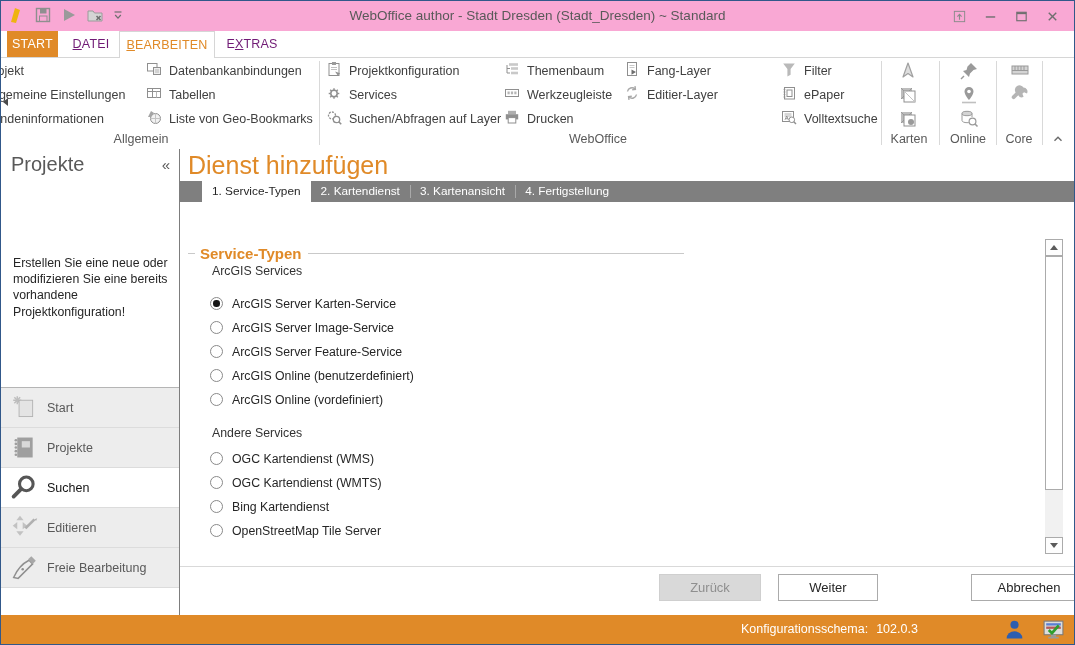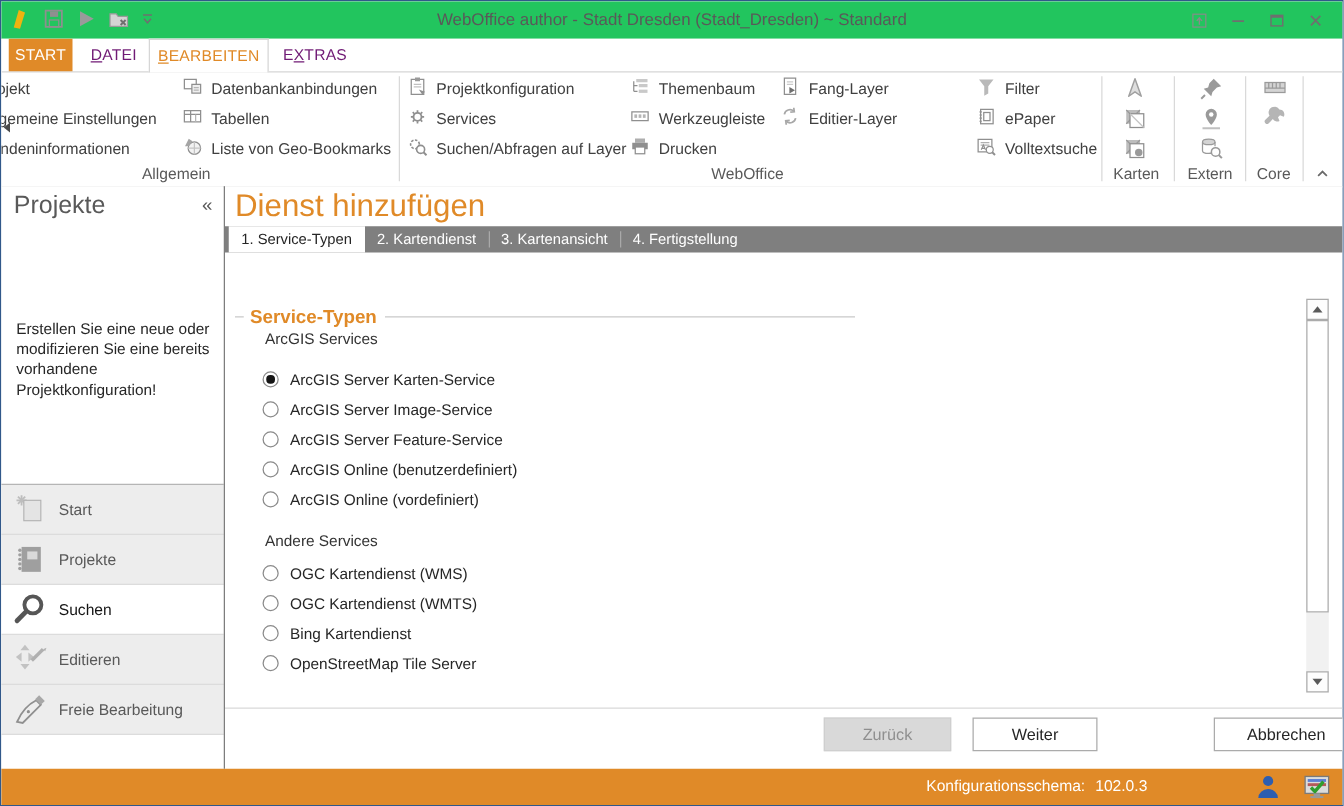--- a/index.html
+++ b/index.html
@@ -1,21 +1,21 @@
 <!DOCTYPE html>
 <html><head>
 <meta charset="utf-8">
 <style>
   html,body {margin:0; padding:0; background:#f3f3f3;}
   .window {position:relative; width:1075px; height:645px; box-sizing:border-box;
            border:1px solid #31588a; background:#fff; overflow:hidden;
            font-family:"Liberation Sans", sans-serif; -webkit-font-smoothing:antialiased;}
 
   
-  .titlebar {position:absolute; left:0; top:0; right:0; height:30px; background:#22c55e;}
+  .titlebar {position:absolute; left:0; top:0; right:0; height:30px; background:#f9a8d4;}
   .qat {position:absolute; left:7px; top:5px; display:flex; align-items:center; gap:8px;}
   .qbtn {width:18px; height:18px; display:flex; align-items:center; justify-content:center; cursor:pointer;}
   .win-title {position:absolute; left:160px; right:160px; top:0; height:30px; line-height:30px;
               text-align:center; font-size:13.5px; color:#595959; white-space:nowrap; overflow:hidden;}
   .wincontrols {position:absolute; right:6px; top:3px; display:flex; align-items:center;}
   .wc {width:31px; height:24px; display:flex; align-items:center; justify-content:center; cursor:pointer;}
 
   
   .tabbar {position:absolute; top:30px; left:0; right:0; height:26px; background:#fff; border-bottom:1px solid #d6d6d6; z-index:1;}
   .tab {position:absolute; top:0; height:26px; line-height:26px; font-size:12.5px; color:#701a75;
@@ -55,21 +55,21 @@
   .sb-item.active {background:#fff;}
   .sb-ic {width:46px; display:flex; align-items:center; justify-content:center;}
   .sb-ic svg {width:29px; height:29px;}
   .sb-lb {font-size:12.5px; color:#595959;}
   .sb-item.active .sb-lb {color:#141414;}
 
   
   .content {position:absolute; left:179px; top:148px; right:0; height:466px; background:#fff;}
   .page-title {position:absolute; left:8px; top:2px; font-size:25px; color:#e08a28;}
   .stepbar {position:absolute; left:0; top:32px; right:0; height:21px; background:#7f7f7f;
-            display:flex; align-items:stretch; padding-left:3px;}
+            display:flex; align-items:stretch; padding-left:22px;}
   .step {font-size:11.8px; line-height:21px; padding:0 10px; color:#fff; position:relative; cursor:pointer; white-space:nowrap;}
   .step.active {background:#fff; color:#262626;}
   .step.sep::before {content:""; position:absolute; left:0; top:4px; bottom:4px; width:1px; background:#a9a9a9;}
   .legend-row {position:absolute; left:8px; top:96px; width:496px; display:flex; align-items:center;}
   .legend-dash {width:7px; height:1px; background:#c9c9c9; margin-right:5px;}
   .legend-text {font-size:15px; font-weight:bold; color:#e08a28; margin-right:7px; white-space:nowrap;}
   .legend-line {flex:1; height:1px; background:#c9c9c9;}
   .group-heading {position:absolute; left:32px; font-size:12.3px; color:#333;}
   .radio-row {position:absolute; left:30px; display:flex; align-items:center; gap:9px; height:17px; cursor:pointer;text-align:center;}
   .rdo {width:13px; height:13px; border:1px solid #8a8a8a; border-radius:50%; background:#fff;
@@ -386,21 +386,21 @@
     </div>
     <div class="ricon-btn" style="left:955px;top:50px">
       <svg viewBox="0 0 20 20">
           <ellipse cx="8" cy="4.5" rx="5" ry="2.2" fill="#d4d4d4" stroke="#9a9a9a"></ellipse>
           <path d="M3 4.5 v7 c0 1.2 2.2 2.2 5 2.2 1 0 2 -0.1 2.8 -0.4" fill="none" stroke="#9a9a9a"></path>
           <path d="M13 4.5 v3.5" stroke="#9a9a9a"></path>
           <circle cx="13.5" cy="12.5" r="3.4" fill="#fff" stroke="#9a9a9a" stroke-width="1.2"></circle>
           <line x1="16" y1="15" x2="18.5" y2="17.5" stroke="#9a9a9a" stroke-width="1.6"></line>
         </svg>
     </div>
-    <div class="rgroup-label" style="left:939px;width:56px">Extern</div>
+    <div class="rgroup-label" style="left:939px;width:56px">Online</div>
     <div class="rsep" style="left:995px"></div>
 
     <div class="ricon-btn" style="left:1006px;top:2px">
       <svg viewBox="0 0 20 20">
           <rect x="2" y="5" width="16" height="8" fill="#d4d4d4" stroke="#9a9a9a"></rect>
           <g stroke="#9a9a9a">
             <line x1="5" y1="5" x2="5" y2="9.5"></line>
             <line x1="8" y1="5" x2="8" y2="9.5"></line>
             <line x1="11" y1="5" x2="11" y2="9.5"></line>
             <line x1="14" y1="5" x2="14" y2="9.5"></line>

